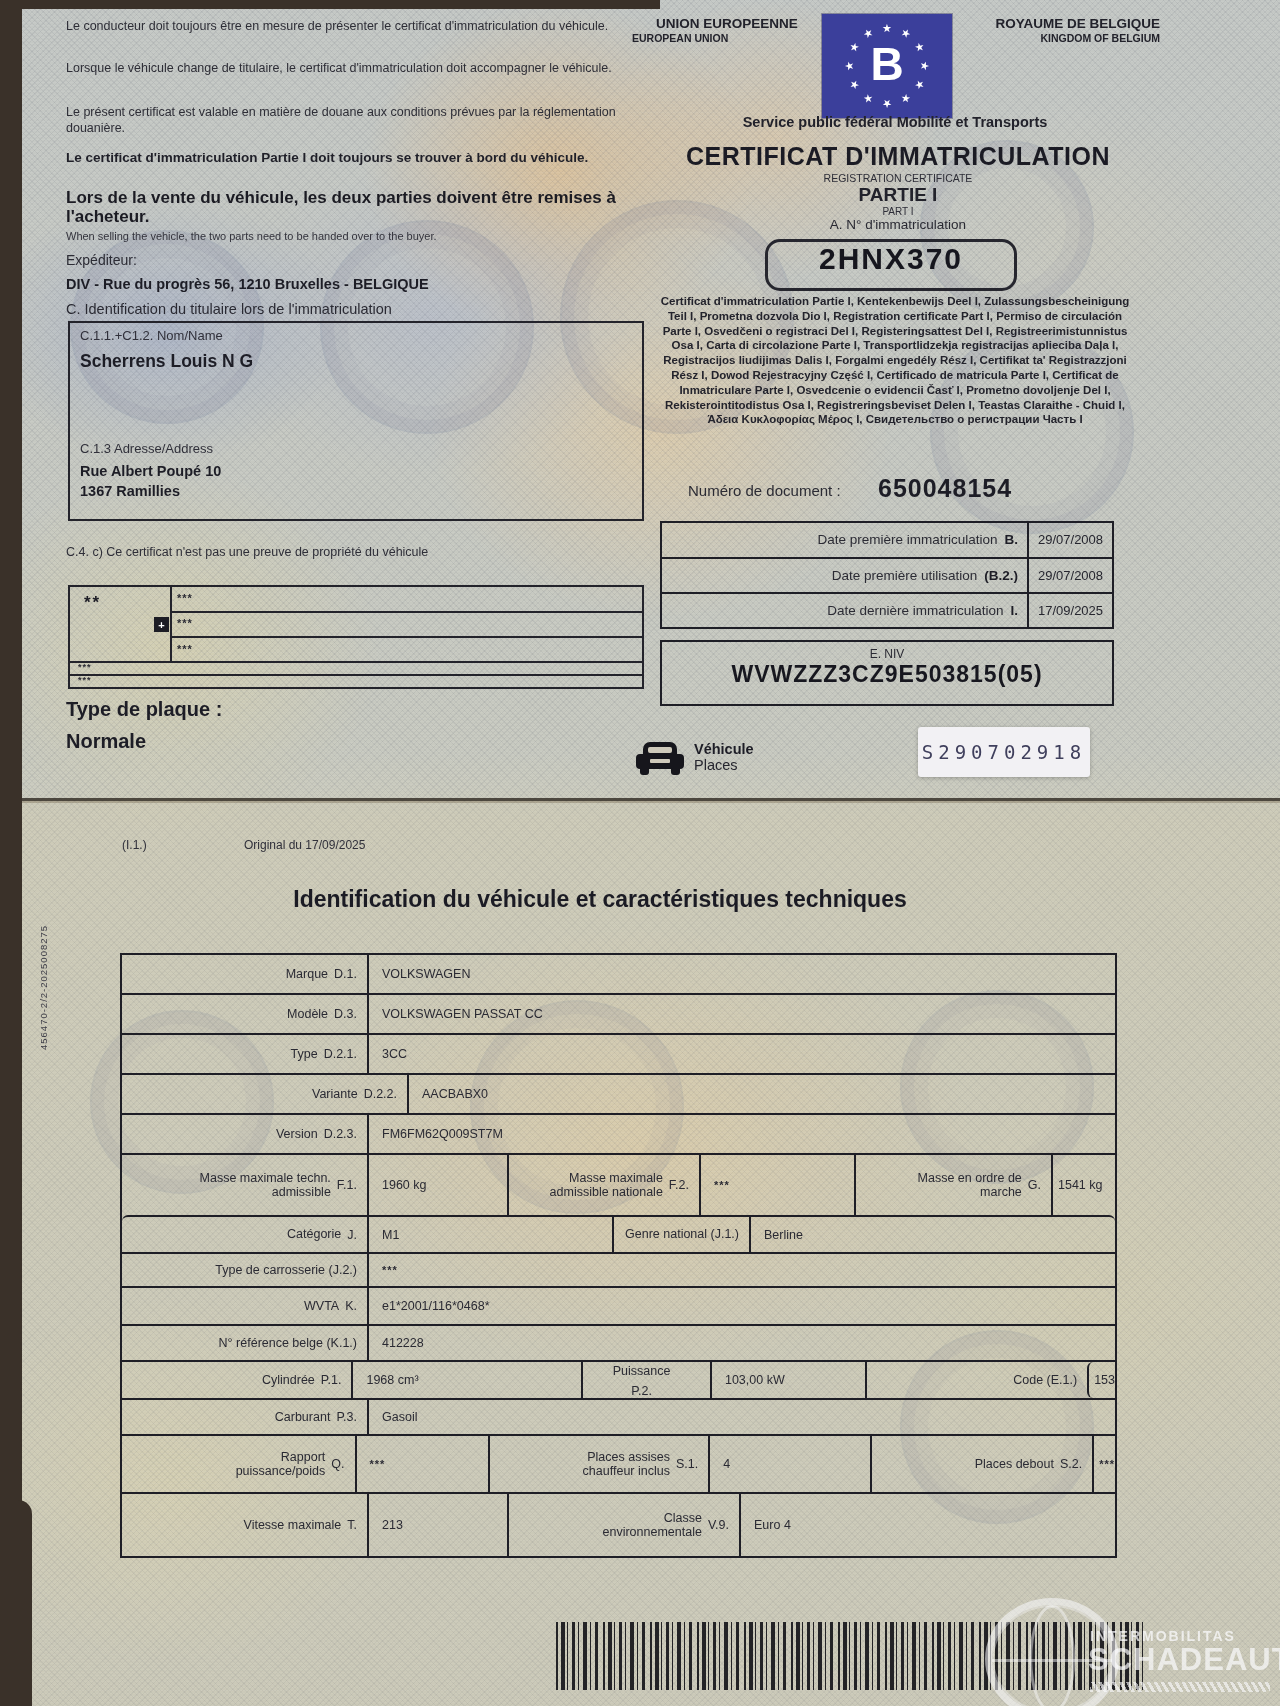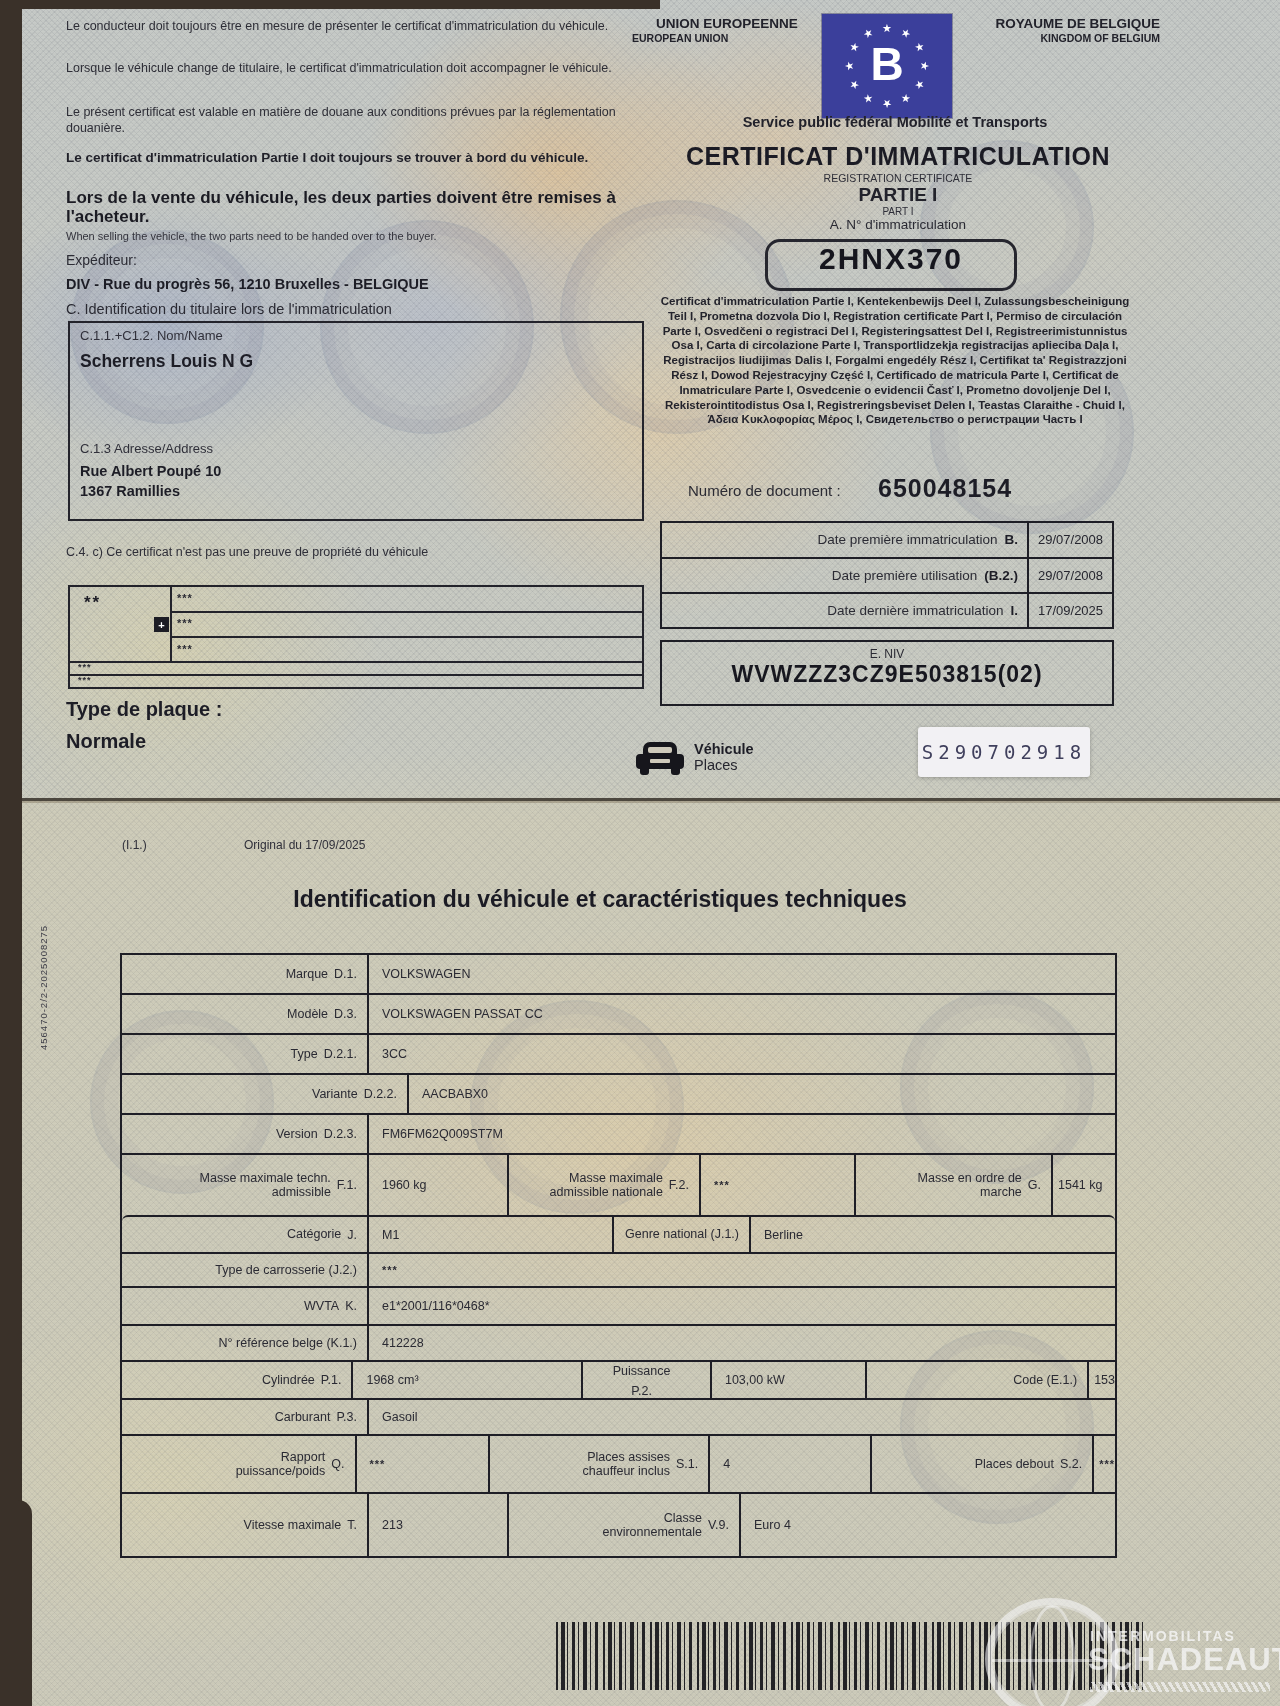--- a/index.html
+++ b/index.html
@@ -258,21 +258,21 @@
       <div class="dlabelc">
         <span>Date dernière immatriculation</span>
         <b class="dcode">I.</b>
       </div>
       <div class="dvalc">17/09/2025</div>
     </div>
   </div>
 
   <div class="abs vin-box" style="left:660px;top:640px;width:450px;height:62px;">
     <div class="vin-label">E. NIV</div>
-    <div class="vin-val">WVWZZZ3CZ9E503815(02)</div>
+    <div class="vin-val">WVWZZZ3CZ9E503815(05)</div>
   </div>
 
   <div class="car" style="left:636px;top:742px;">
     <div class="car-roof">
         <div class="car-glass"></div>
       </div>
     <div class="car-body"></div>
     <div class="car-grill"></div>
     <div class="car-wheel l"></div>
     <div class="car-wheel r"></div>
@@ -398,21 +398,21 @@
       </div>
       <div class="tc valc" style="width:230px;">1968 cm³</div>
       <div class="tc lblc" style="width:125px;flex-direction:column;">
         <span class="lbl">Puissance</span>
         <span>P.2.</span>
       </div>
       <div class="tc valc" style="width:150px;">103,00 kW</div>
       <div class="tc lblc" style="width:225px;">
         <span class="lbl">Code (E.1.)</span>
       </div>
-      <div class="tc valc tight" style="flex:1;">153</div>
+      <div class="tc valc tight" style="flex:1;border-radius:6px;">153</div>
     </div>
 
     <div class="trow" style="height:34px;">
       <div class="tc lblc" style="width:235px;">
         <span class="lbl">Carburant</span>
         <span>P.3.</span>
       </div>
       <div class="tc valc" style="flex:1;">Gasoil</div>
     </div>
 

